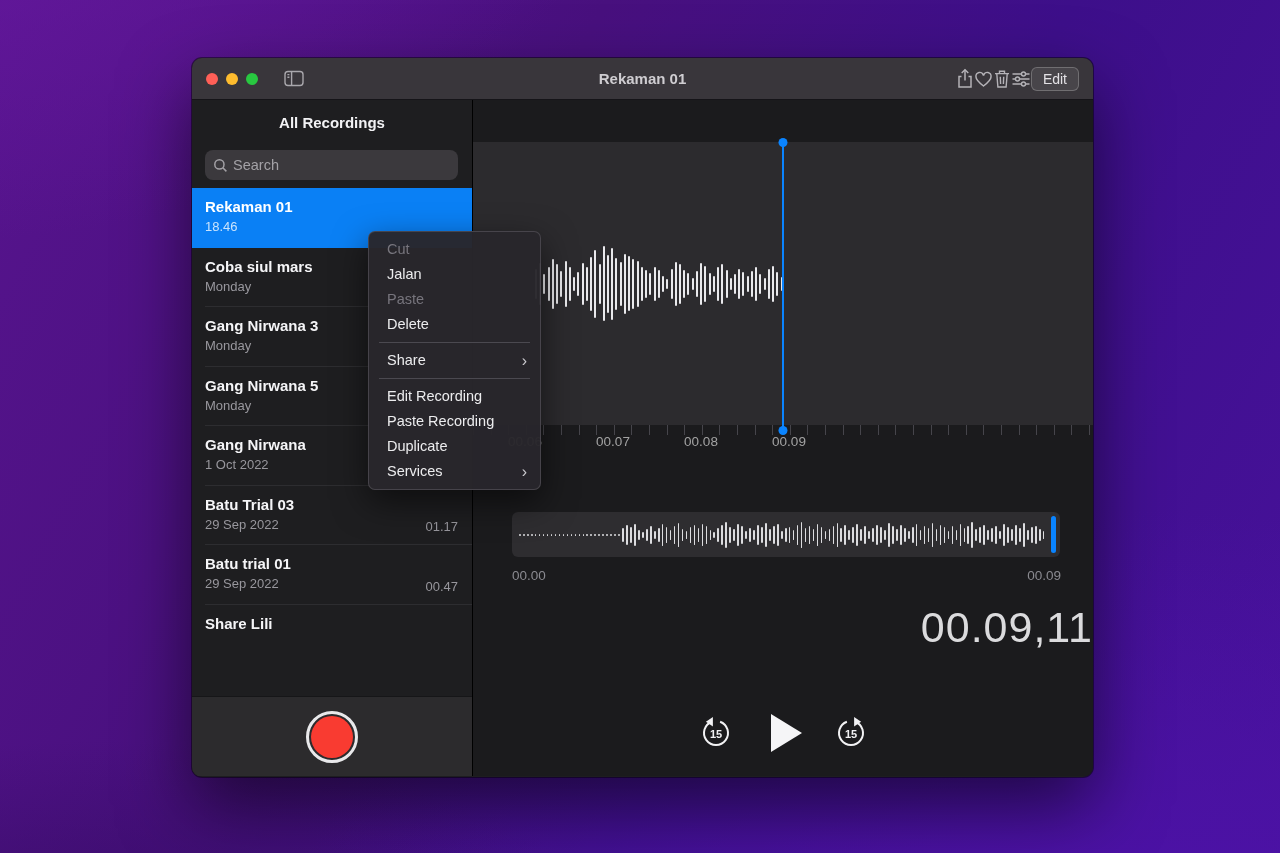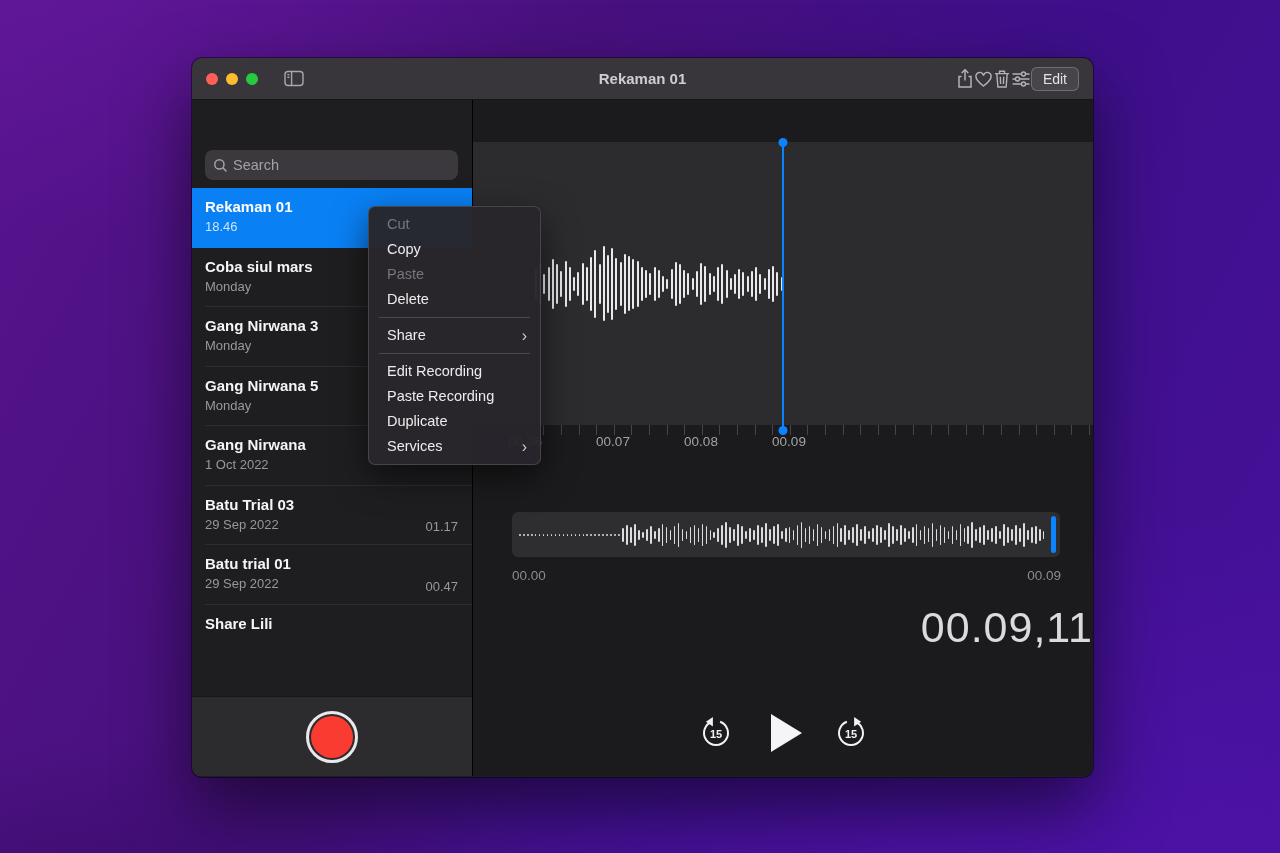--- a/index.html
+++ b/index.html
@@ -102,21 +102,21 @@
   }
   .controls { position:absolute; left:0; right:0; top:614px; display:flex; align-items:center; justify-content:center; }
   .skipbtn { width:34px; height:34px; color:#f2f2f4; background:none; border:none; display:flex; }
   .playbtn {
     margin:0 32px 0 38px; width:0; height:0; border-style:solid;
     border-width:19px 0 19px 31px; border-color:transparent transparent transparent #f5f5f7;
     background:none;
   }
   
   .ctx-menu {
-    position:absolute; left:176px; top:148px; width:173px;
+    position:absolute; left:176px; top:173px; width:173px;
     background:rgba(40,38,43,.97); border:1px solid rgba(120,118,126,.38);
     border-radius:7px; padding:5px 0; z-index:50;
     box-shadow:0 12px 34px rgba(0,0,0,.55);
   }
   .ctx-item {
     position:relative; height:25px; line-height:25px; padding:0 18px;
     font-size:14.5px; color:#ececee;
   }
   .ctx-item.disabled { color:#77757d; }
   .ctx-item .chev { position:absolute; right:13px; top:0; font-size:16px; color:#c9c8cd; }
@@ -174,20 +174,21 @@
             <circle cx="12.5" cy="14" r="2" fill="#39363b"></circle>
         </svg>
       </span>
       <button class="edit-btn">Edit</button>
     </div>
   </div>
 
   <div class="win-body">
 
     <div class="sidebar">
+      <div class="sb-header">All Recordings</div>
       <div class="search">
         <span style="display:flex">
           <svg width="15" height="15" viewBox="0 0 15 15" fill="none" stroke="currentColor" stroke-width="1.5">
             <circle cx="6.4" cy="6.4" r="4.6"></circle>
               <line x1="9.8" y1="9.8" x2="13.4" y2="13.4"></line>
           </svg>
         </span>
         <span class="ph">Search</span>
       </div>
       <div class="rec-list" id="recList">
@@ -474,21 +475,21 @@
             <polygon points="20.1,0.9 20.1,10.5 27.1,5.7" fill="currentColor"></polygon>
             <text x="17" y="21.5" text-anchor="middle" font-size="11" font-weight="bold" fill="currentColor" font-family="Liberation Sans, sans-serif">15</text>
           </svg>
         </button>
       </div>
     </div>
   </div>
 
   <div class="ctx-menu" id="ctxMenu">
       <div class="ctx-item disabled">Cut</div>
-      <div class="ctx-item">Copy</div>
+      <div class="ctx-item">Jalan</div>
       <div class="ctx-item disabled">Paste</div>
       <div class="ctx-item">Delete</div>
       <div class="ctx-sep"></div>
       <div class="ctx-item">Share<span class="chev">›</span></div>
       <div class="ctx-sep"></div>
       <div class="ctx-item">Edit Recording</div>
       <div class="ctx-item">Paste Recording</div>
       <div class="ctx-item">Duplicate</div>
       <div class="ctx-item">Services<span class="chev">›</span></div>
     </div>

